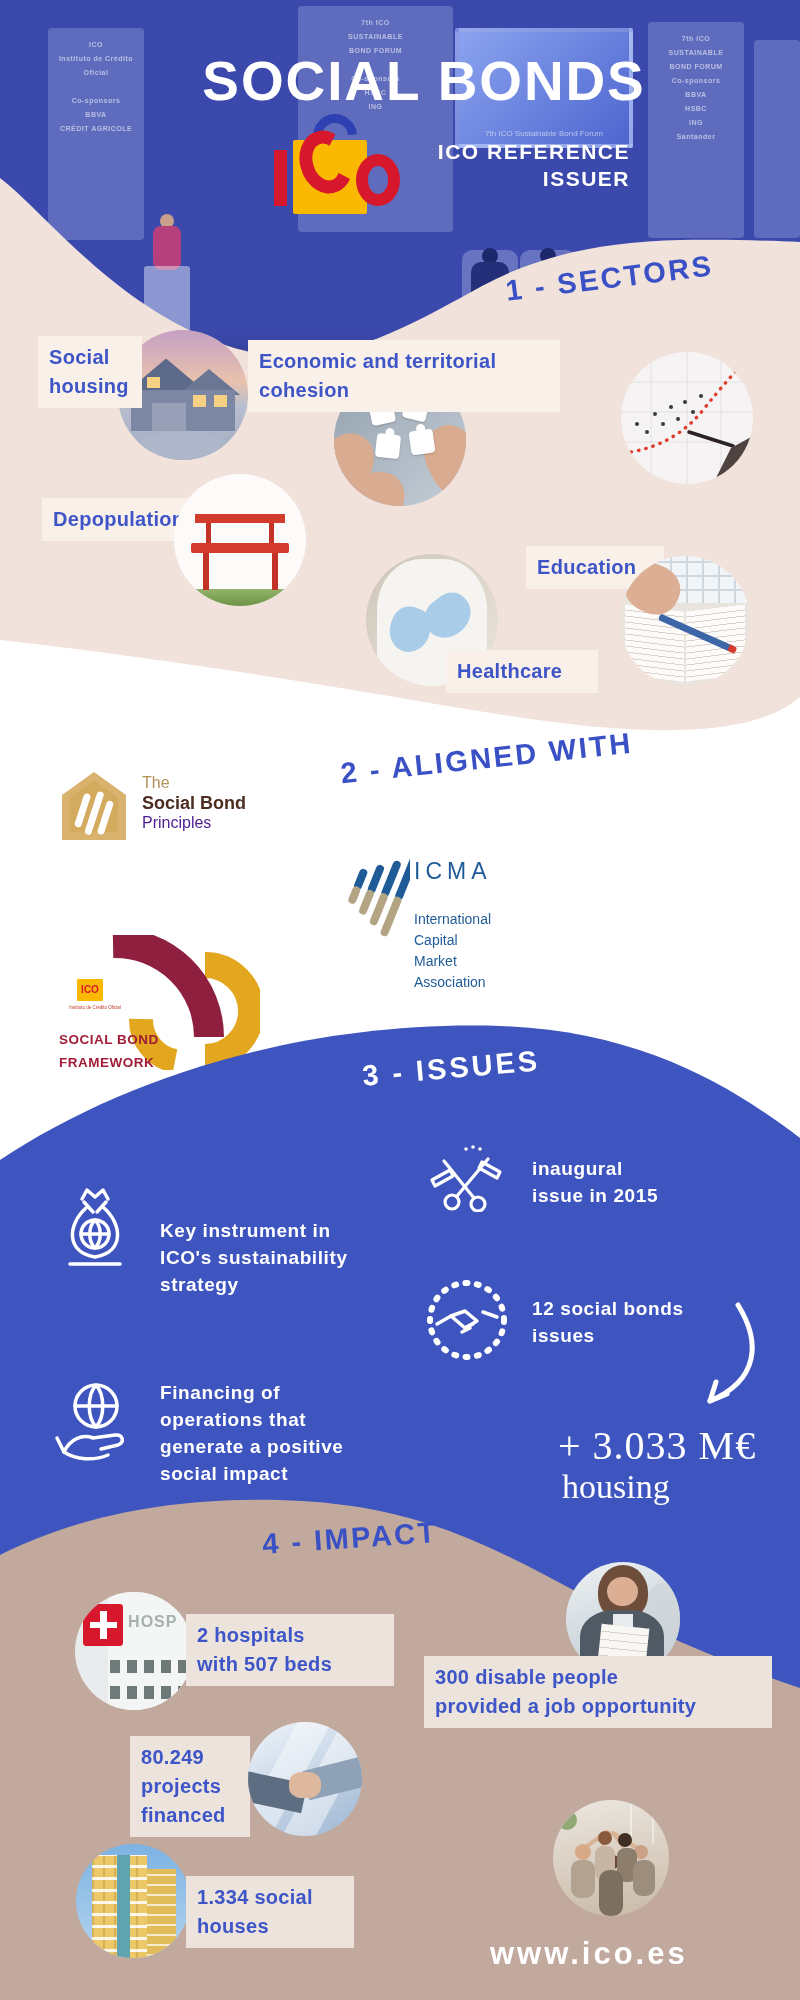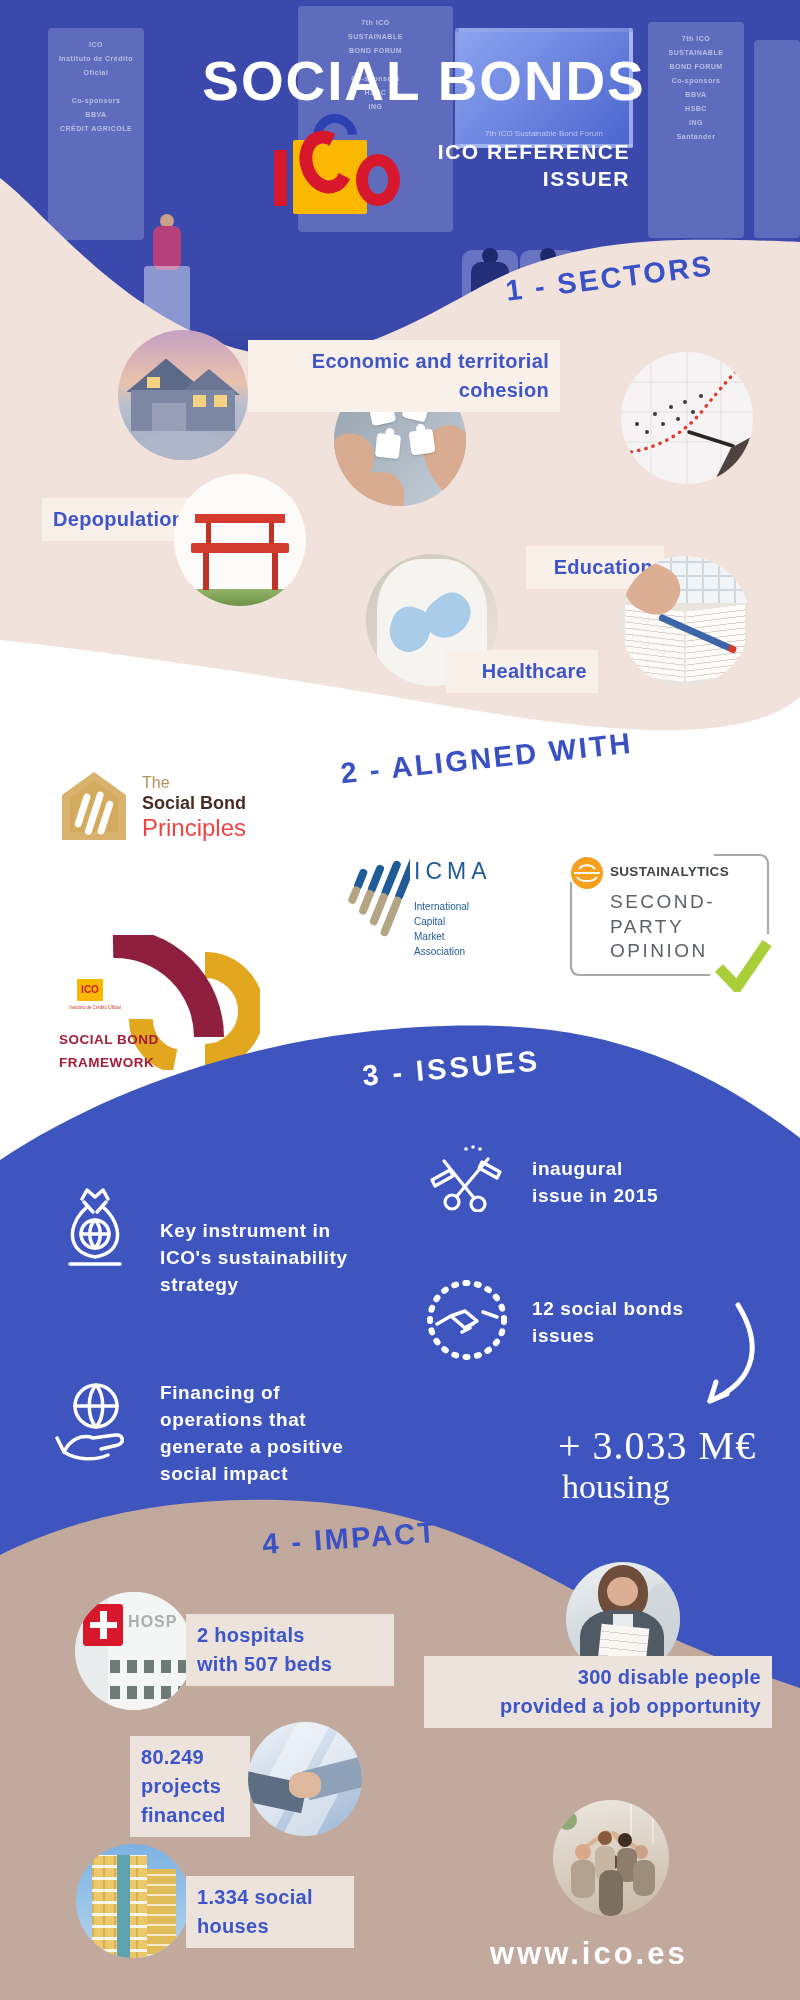--- a/index.html
+++ b/index.html
@@ -47,21 +47,21 @@
   .ico-arc{position:absolute;left:55px;top:2px;width:44px;height:44px;border:9px solid #2e41b3;border-radius:50%;border-right-color:transparent;border-bottom-color:transparent;transform:rotate(40deg)}
   .ico-sq{position:absolute;left:35px;top:28px;width:74px;height:74px;background:#fbb800;border-radius:2px}
   .ico-i{position:absolute;left:16px;top:38px;width:13px;height:56px;background:#d7182c}
   .ico-c{position:absolute;left:42px;top:18px;width:52px;height:64px;border:13px solid #d7182c;border-radius:50%;border-right-color:transparent;transform:rotate(-18deg)}
   .ico-o{position:absolute;left:98px;top:42px;width:44px;height:52px;border:12px solid #d7182c;border-radius:50%}
 
   
   .h-num{position:absolute;font-weight:800;letter-spacing:2.5px;color:#3a50c5;font-size:29px}
   .lab{position:absolute;color:#3d55c7;font-weight:bold;white-space:pre-line;background:#f9f0ea;padding:7px 11px;line-height:1.45;font-size:20px;letter-spacing:.3px}
   .lab-tan{background:#ece3dc}
-  .ctr{text-align:right}
+  .ctr{text-align:left}
   .ph{position:absolute;border-radius:50%;overflow:hidden}
 
   
   .c-house{left:118px;top:330px;width:130px;height:130px}
   .house-sky{position:absolute;inset:0;background:linear-gradient(180deg,#c5a0c2 0%,#e9c2ad 40%,#b8bfcf 58%,#9fa9c0 100%)}
   .house-roof{position:absolute;left:6%;top:22%;width:62%;height:26%;background:#5d6988;clip-path:polygon(0 100%,50% 0,100% 100%)}
   .house-roof2{position:absolute;left:46%;top:30%;width:48%;height:20%;background:#6a7694;clip-path:polygon(0 100%,50% 0,100% 100%)}
   .house-body{position:absolute;left:10%;top:46%;width:80%;height:32%;background:#7c87a3}
   .house-garage{position:absolute;left:26%;top:56%;width:26%;height:22%;background:#97a0b6}
   .house-win{position:absolute;width:10%;height:9%;background:#f6d083}
@@ -102,25 +102,25 @@
   .page-r{position:absolute;left:51%;top:40%;width:45%;height:54%;background:#fdfcfa;transform:skewY(-7deg);background-image:repeating-linear-gradient(180deg,transparent 0 5px,#d8d2ca 5px 6px)}
   .pencil{position:absolute;left:28%;top:56%;width:60%;height:5%;background:#3d66a8;transform:rotate(24deg);border-radius:3px}
   .pencil::after{content:"";position:absolute;right:-6px;top:0;width:8px;height:100%;background:#d23b2e;border-radius:0 3px 3px 0}
   .bhand{position:absolute;left:4%;top:6%;width:42%;height:38%;background:#dcae93;border-radius:45%;transform:rotate(25deg)}
 
   
   .sbp{left:58px;top:768px;width:240px;height:84px}
   .sbp-text{position:absolute;left:84px;top:6px;line-height:1.18}
   .sbp-the{font-size:16px;color:#b29257}
   .sbp-name{font-size:18px;font-weight:bold;color:#4a2c20}
-  .sbp-sub{font-size:24px;color:#ef4444}
+  .sbp-sub{font-size:16px;color:#4c1d95}
   .icma{left:348px;top:836px;width:170px;height:140px}
   .icma-txt{position:absolute;left:66px;top:22px;color:#1f5c97}
   .icma-acr{font-size:23px;letter-spacing:5px;font-weight:500}
-  .icma-full{font-size:10px;line-height:1.5;margin-top:14px;white-space:pre-line}
+  .icma-full{font-size:14px;line-height:1.5;margin-top:24px;white-space:pre-line}
   .sust{left:562px;top:846px;width:215px;height:152px}
   .sust-brand{position:absolute;left:48px;top:18px;font-size:13.5px;font-weight:bold;color:#3f4447;letter-spacing:.3px}
   .sust-op{position:absolute;left:48px;top:44px;font-size:19px;color:#5c6165;letter-spacing:2.5px;line-height:1.3;white-space:pre-line;font-weight:500}
   .fw{left:55px;top:935px;width:205px;height:135px}
   .fw-ico{position:absolute;left:22px;top:44px;width:26px;height:22px;background:#fbb800;border-radius:1px;text-align:center;font-size:10px;font-weight:800;color:#d7182c;line-height:22px}
   .fw-icosub{position:absolute;left:0;top:70px;width:80px;text-align:center;font-size:4.5px;color:#c0392b}
   .fw-title{position:absolute;left:4px;top:94px;font-size:13.5px;font-weight:800;color:#a11d38;letter-spacing:.5px;line-height:1.7;white-space:pre-line}
 
   
   .btxt{position:absolute;color:#fff;font-weight:bold;white-space:pre-line;font-size:19px;line-height:1.42;letter-spacing:.6px}
@@ -241,20 +241,22 @@
     <div class="house-sky"></div>
     <div class="house-roof"></div>
     <div class="house-roof2"></div>
     <div class="house-body"></div>
     <div class="house-garage"></div>
     <div class="house-win hw1"></div>
     <div class="house-win hw2"></div>
     <div class="house-win hw3"></div>
     <div class="house-drive"></div>
   </div>
+  <div class="lab" style="left:38px;top:336px;width:104px">Social
+housing</div>
 
   <div class="ph c-puzzle">
     <div class="hand hd1"></div>
     <div class="hand hd2"></div>
     <div class="hand hd3"></div>
     <div class="puz pz1"></div>
     <div class="puz pz2"></div>
     <div class="puz pz3"></div>
     <div class="puz pz4"></div>
   </div>
@@ -352,43 +354,20 @@
     </svg>
     <div class="icma-txt">
       <div class="icma-acr">ICMA</div>
       <div class="icma-full pre">International
 Capital
 Market
 Association</div>
     </div>
   </div>
 
-  <div class="abs sust">
-    <svg class="abs" style="left:8px;top:10px" width="34" height="34" viewBox="0 0 34 34">
-      <circle cx="17" cy="17" r="16" fill="#f6a01d"></circle>
-      <g stroke="#ffffff" stroke-width="2" fill="none">
-        <path d="M9,13 A9,7 0 0 1 25,13"></path>
-          <path d="M7,21 A11,7 0 0 0 27,21"></path>
-          <line x1="4" y1="17" x2="30" y2="17"></line>
-      </g>
-    </svg>
-    <div class="sust-brand">SUSTAINALYTICS</div>
-    <div class="sust-op">SECOND-
-PARTY
-OPINION</div>
-    <svg class="abs" style="left:0;top:0" width="215" height="152" viewBox="0 0 215 152">
-      <g stroke="#a6a9ac" stroke-width="2.2" fill="none">
-        <path d="M152,9 H197 Q206,9 206,18 V88"></path>
-        <path d="M9,36 V120 Q9,129 18,129 H148"></path>
-      </g>
-    </svg>
-    <svg class="abs" style="left:152px;top:92px" width="58" height="54" viewBox="0 0 58 54">
-      <path d="M5,30 L23,49 L53,5" stroke="#a8cf38" stroke-width="11" fill="none"></path>
-    </svg>
-  </div>
 
   <div class="abs fw">
     <svg class="abs" style="left:0;top:0" width="205" height="135" viewBox="0 0 205 135">
       <path d="M150,30 A46,46 0 0 1 150,122" stroke="#e2a71e" stroke-width="26" fill="none"></path>
       <path d="M86,84 A42,42 0 0 0 120,126" stroke="#e2a71e" stroke-width="24" fill="none"></path>
       <path d="M58,8 A94,94 0 0 1 154,102" stroke="#8e1f3f" stroke-width="30" fill="none"></path>
     </svg>
     <div class="fw-ico">ICO</div>
     <div class="fw-icosub">Instituto de Crédito Oficial</div>
     <div class="fw-title">SOCIAL BOND

